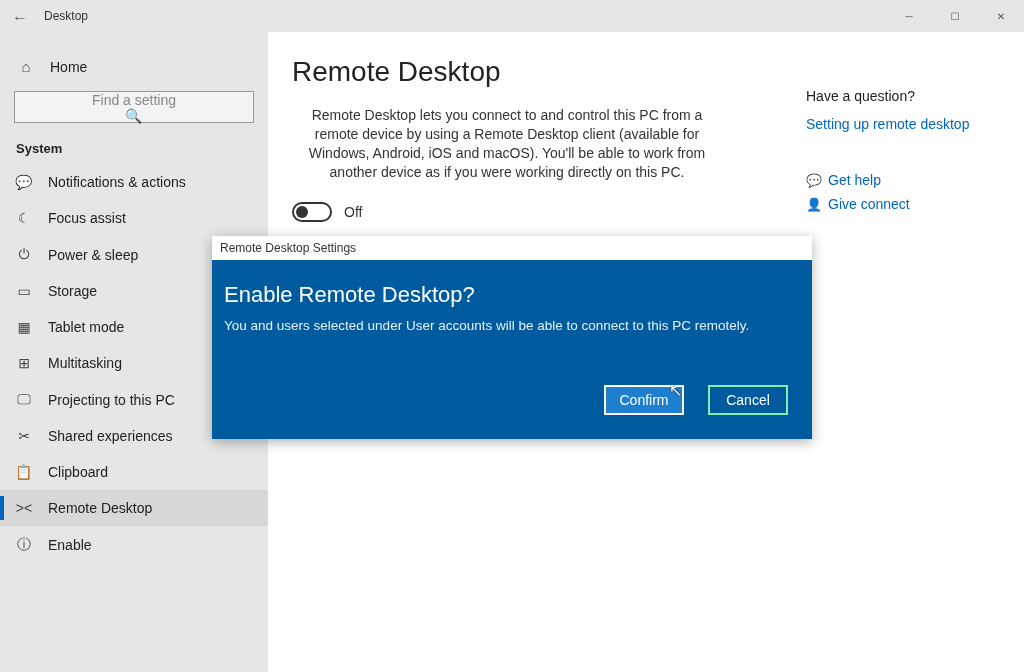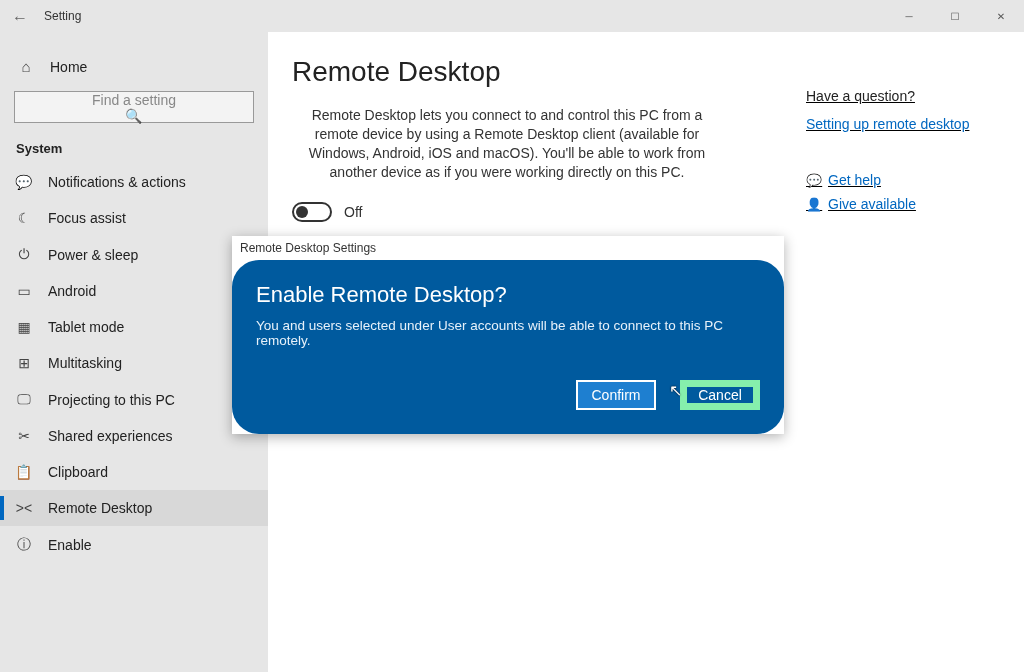--- a/index.html
+++ b/index.html
@@ -34,47 +34,47 @@
     
     h1 { font-weight: 400; font-size: 28px; color: #222; margin-bottom: 18px; }
     .desc { font-size: 14px; color: #333; max-width: 430px; line-height: 1.35; margin-bottom: 20px; text-align: center; }
     .enable-label { font-size: 14px; color: #333; margin-bottom: 10px; }
     .toggle-row { display: flex; align-items: center; gap: 12px; }
     .toggle { width: 40px; height: 20px; border: 2px solid #333; border-radius: 10px; position: relative; background: #fff; }
     .toggle::after { content: ""; position: absolute; left: 2px; top: 2px; width: 12px; height: 12px; background: #333; border-radius: 50%; }
     .toggle-state { font-size: 14px; color: #333; }
     
     
-    .right-rail { position: absolute; right: 28px; top: 56px; width: 190px; font-size: 14px; text-decoration: underline; }
+    .right-rail { position: absolute; right: 28px; top: 56px; width: 190px; font-size: 14px; }
     .right-rail .q { color: #222; margin-bottom: 12px; }
     .right-rail .link { color: #0067c0; display: block; }
     .right-rail .help-block { margin-top: 40px; }
     .right-rail .help-row { display: flex; align-items: center; margin-bottom: 8px; }
     .right-rail .help-row .ico { width: 22px; color: #444; font-size: 13px; }
     .right-rail .help-row .link { margin: 0; }
     
     
-    .dialog { position: absolute; left: 232px; top: 236px; width: 552px; background: #fff; box-shadow: 0 3px 12px rgba(0,0,0,0.3); }
+    .dialog { position: absolute; left: 212px; top: 236px; width: 600px; background: #fff; box-shadow: 0 3px 12px rgba(0,0,0,0.3); }
     .dialog-title { font-size: 12px; padding: 5px 8px; color: #333; background: #fff; }
-    .dialog-body { background: #005a9e; color: #fff; padding: 22px 24px 24px 24px; border-radius: 27px; }
+    .dialog-body { background: #005a9e; color: #fff; padding: 22px 24px 24px 12px; }
     .dialog-body h2 { font-weight: 300; font-size: 22px; margin-bottom: 10px; }
-    .dialog-body p { font-size: 13.5px; color: #e6f1fa; margin-bottom: 32px; }
+    .dialog-body p { font-size: 13.5px; color: #e6f1fa; margin-bottom: 52px; }
     .dialog-buttons { display: flex; justify-content: flex-end; gap: 24px; }
-    .dlg-btn { width: 80px; height: 30px; border: 7px solid #86efac; background: transparent; color: #fff; font-size: 14px; display: flex; align-items: center; justify-content: center; }
+    .dlg-btn { width: 80px; height: 30px; border: 2px solid #86efac; background: transparent; color: #fff; font-size: 14px; display: flex; align-items: center; justify-content: center; }
     .dlg-btn.primary { background: #1e7fd0; border: 2px solid #fff; }
     
     
     .cursor { position: absolute; left: 669px; top: 381px; font-size: 16px; color: #fff; text-shadow: 0 0 2px #000; pointer-events: none; }
   </style>
 </head>
 <body>
 
 <div class="titlebar">
   <div class="back">←</div>
-  <div class="title">Setting</div>
+  <div class="title">Desktop</div>
   <div class="spacer"></div>
   <div class="win-controls">
     <div class="win-btn">─</div>
     <div class="win-btn">☐</div>
     <div class="win-btn">✕</div>
   </div>
 </div>
 
 <div class="shell">
   <div class="sidebar">
@@ -95,21 +95,21 @@
         <div class="sidebar-item">
           <span class="ico">☾</span>
           <span>Focus assist</span>
         </div>
         <div class="sidebar-item">
           <span class="ico">⏻</span>
           <span>Power &amp; sleep</span>
         </div>
         <div class="sidebar-item">
           <span class="ico">▭</span>
-          <span>Android</span>
+          <span>Storage</span>
         </div>
         <div class="sidebar-item">
           <span class="ico">▦</span>
           <span>Tablet mode</span>
         </div>
         <div class="sidebar-item">
           <span class="ico">⊞</span>
           <span>Multitasking</span>
         </div>
         <div class="sidebar-item">
@@ -146,21 +146,21 @@
     <div class="right-rail">
       <div class="q">Have a question?</div>
       <a class="link">Setting up remote desktop</a>
       <div class="help-block">
         <div class="help-row">
           <span class="ico">💬</span>
           <a class="link">Get help</a>
         </div>
         <div class="help-row">
           <span class="ico">👤</span>
-          <a class="link">Give available</a>
+          <a class="link">Give connect</a>
         </div>
       </div>
     </div>
   </div>
 </div>
 
 <div class="dialog">
   <div class="dialog-title">Remote Desktop Settings</div>
   <div class="dialog-body">
     <h2>Enable Remote Desktop?</h2>

